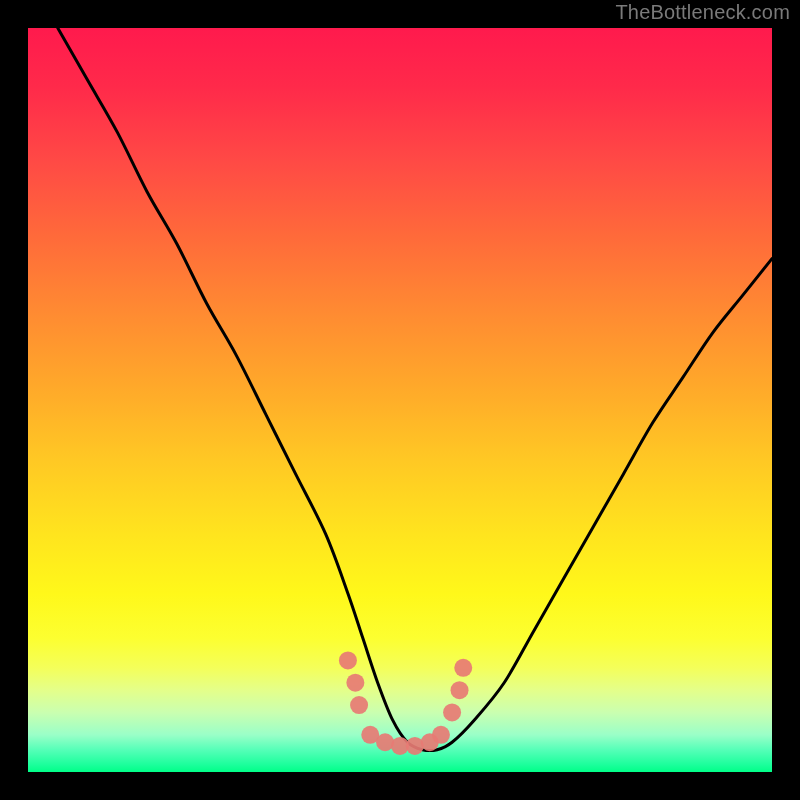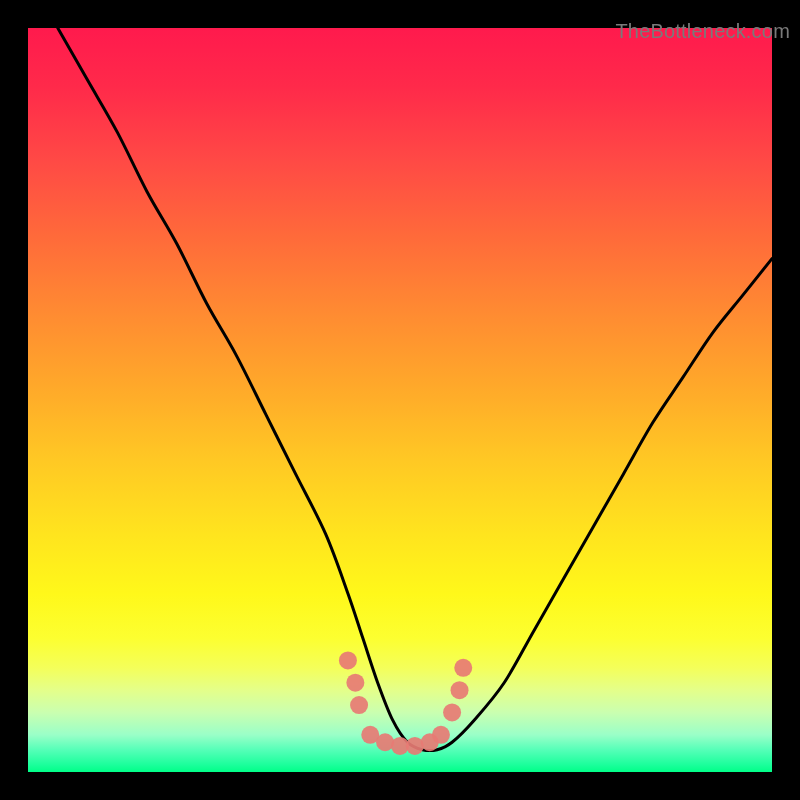--- a/index.html
+++ b/index.html
@@ -45,21 +45,21 @@
       #e4ff8a 89%,
       #caffb0 92%,
       #9affc8 95%,
       #56ffb8 97%,
       #1cff9c 99%,
       #00ff88 100%
     );
   }
   .watermark {
     position: absolute;
-    top: 20px;
+    top: 1px;
     right: 10px;
     color: #7a7a7a;
     font-size: 20px;
     letter-spacing: 0.2px;
     z-index: 10;
     font-weight: 500;
   }
   svg.curve {
     position: absolute;
     inset: 0;

